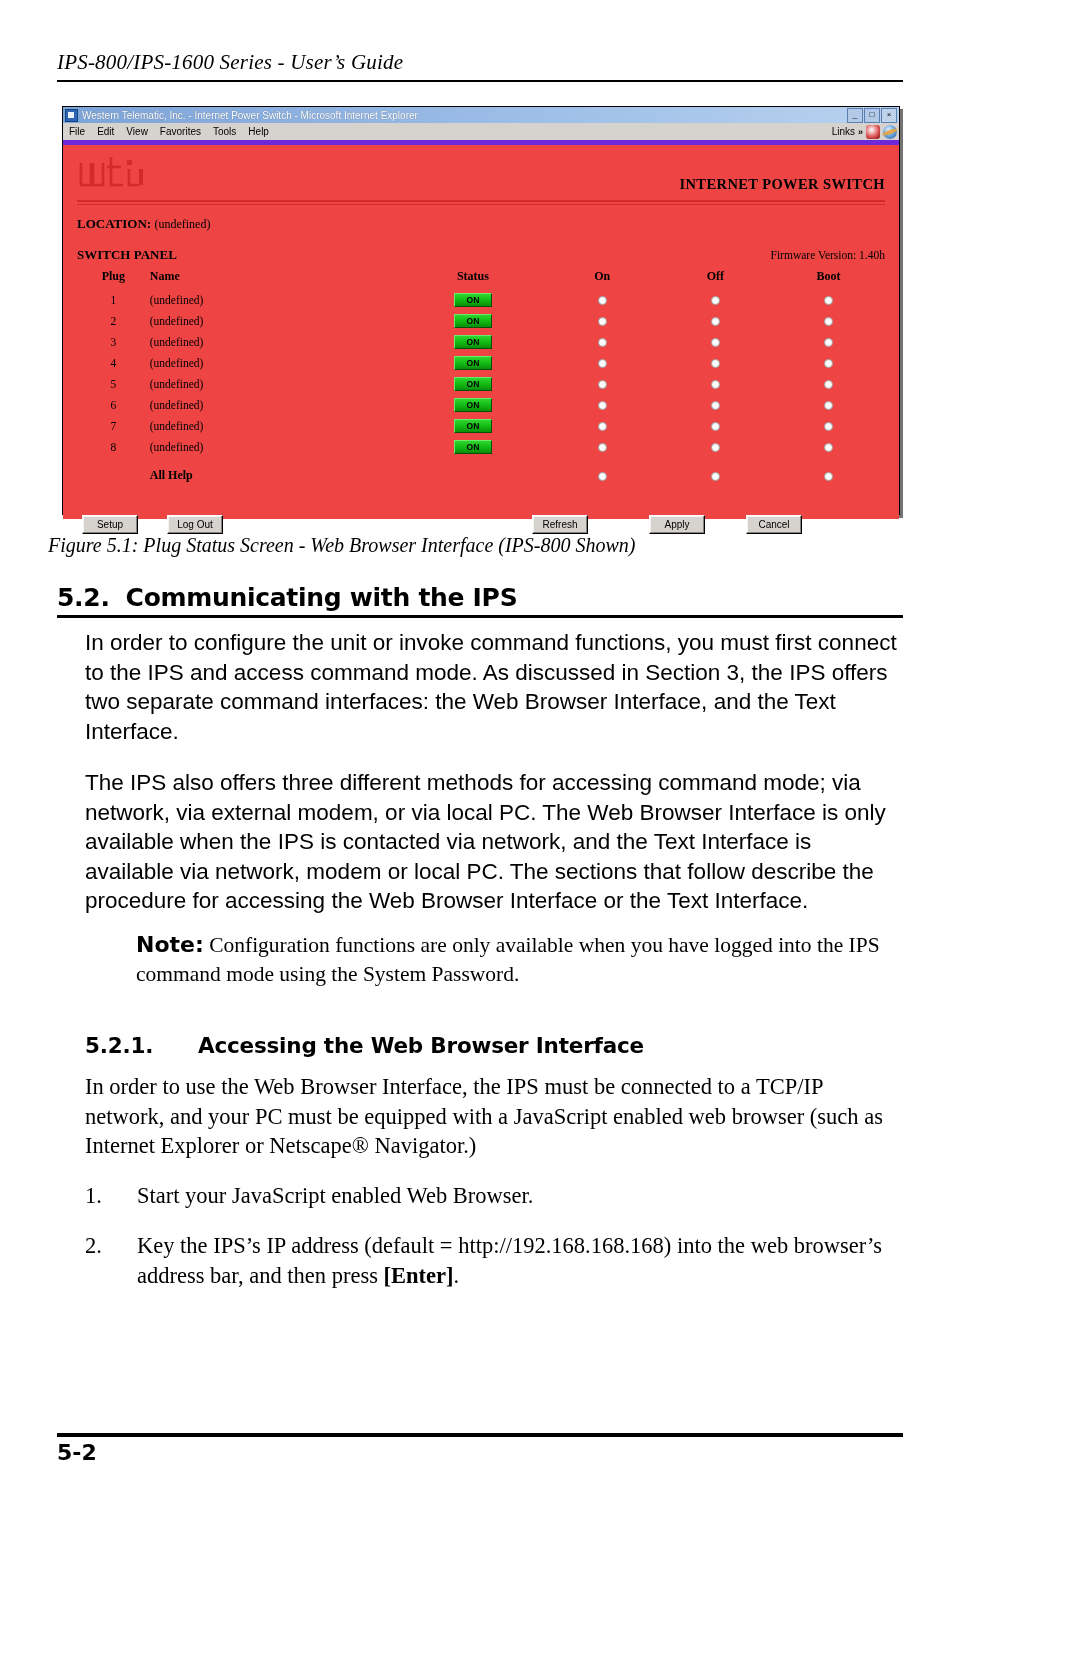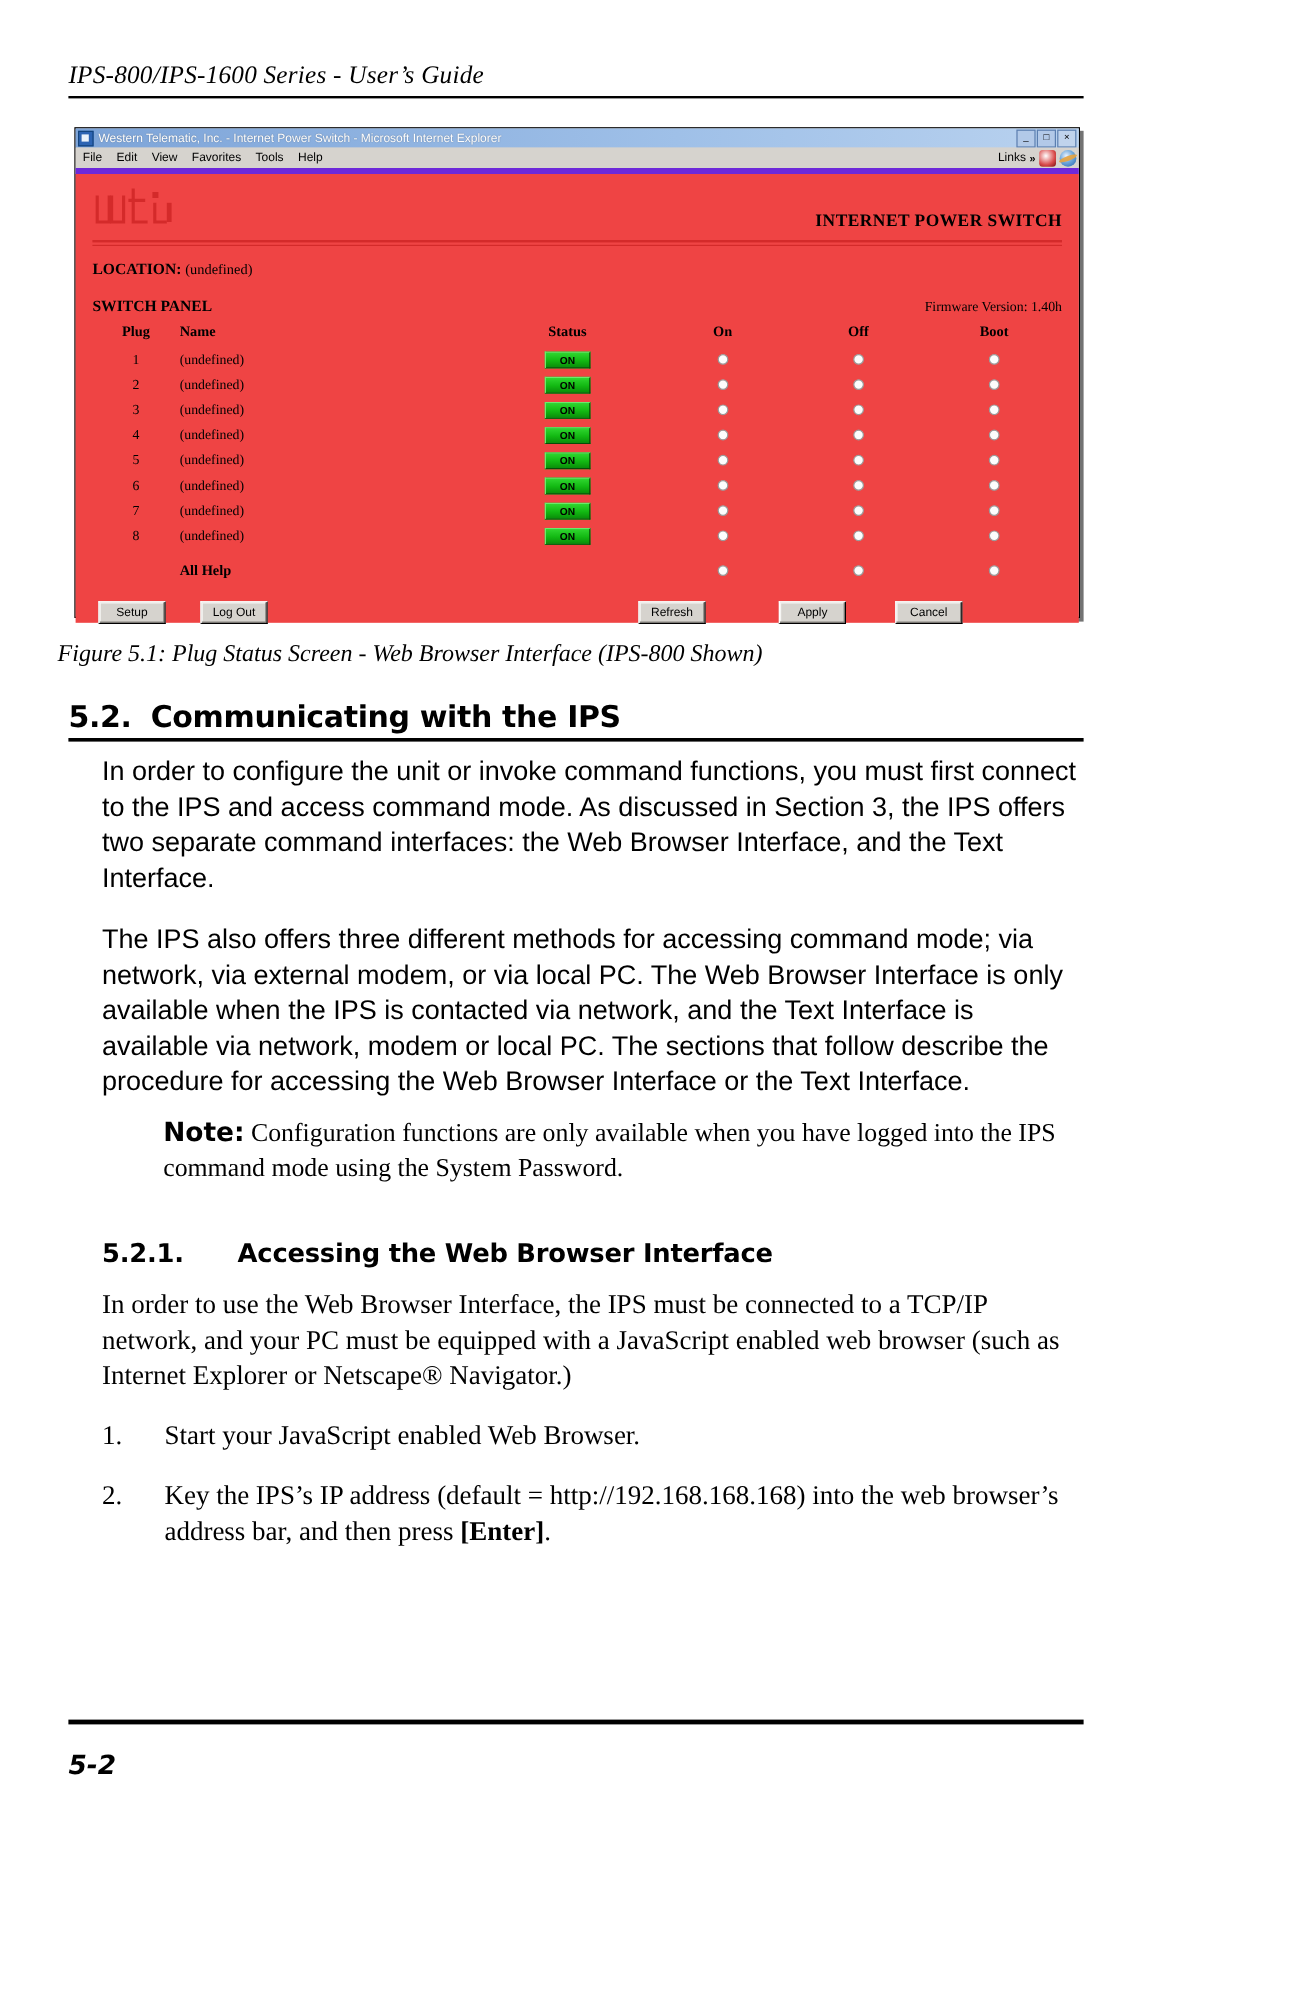--- a/index.html
+++ b/index.html
@@ -288,21 +288,21 @@
   }
 
   
   .btn-row {
     margin-top: 14px;
     position: relative;
     height: 22px;
   }
   .win-btn {
     position: absolute;
-    top: 0;
+    top: 14px;
     height: 19px;
     min-width: 56px;
     background: #d6d3ce;
     border: 1px solid #000;
     border-top-color: #ffffff;
     border-left-color: #ffffff;
     box-shadow: inset -1px -1px 0 #86837e, inset 1px 1px 0 #f6f5f3;
     font-family: "Liberation Sans", sans-serif;
     font-size: 10px;
     color: #000;
@@ -413,25 +413,24 @@
     position: absolute;
     left: 57px;
     top: 1433px;
     width: 846px;
   }
   .footer-rule {
     border-top: 4px solid #000;
     height: 0;
   }
   .footer-page {
-    margin-top: 22px;
+    margin-top: 3px;
     font-family: "DejaVu Sans", sans-serif;
     font-weight: bold;
     font-size: 22px;
-    font-style: italic;
   }
 </style>
 </head>
 <body>
 
 <div class="page-header">
   <div class="page-header-text">IPS-800/IPS-1600 Series - User’s Guide</div>
   <div class="page-header-rule"></div>
 </div>
 

